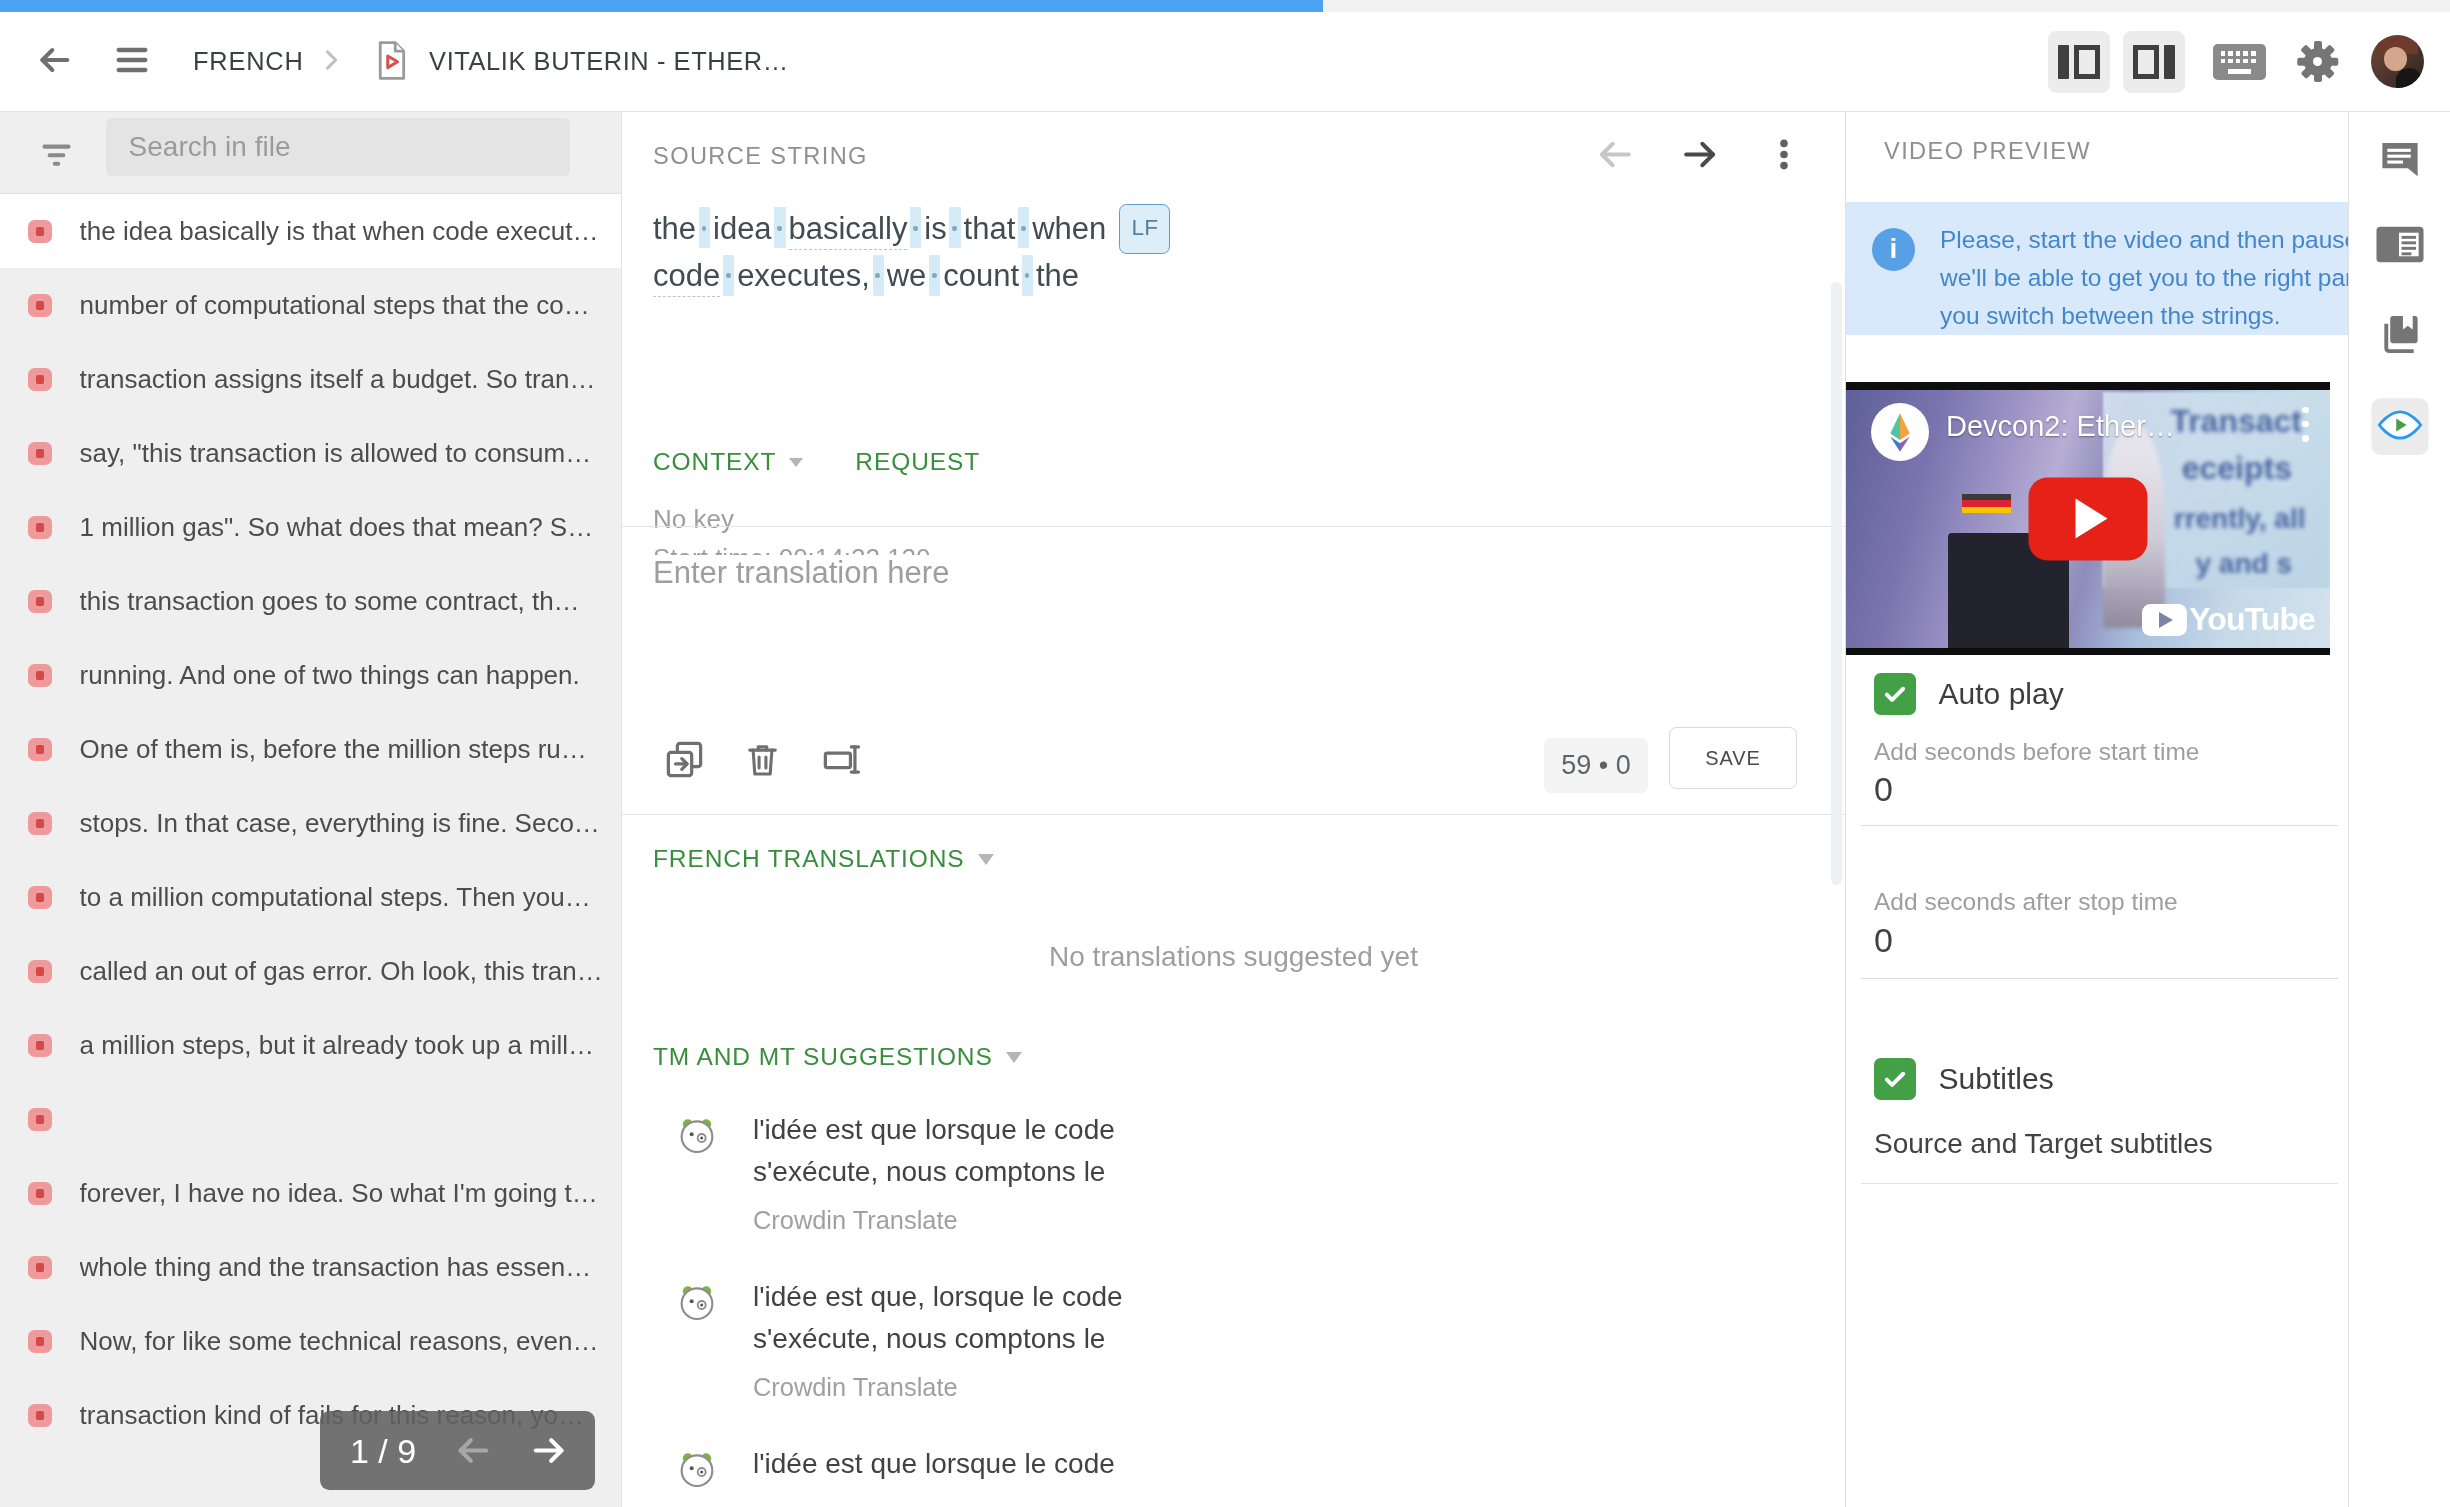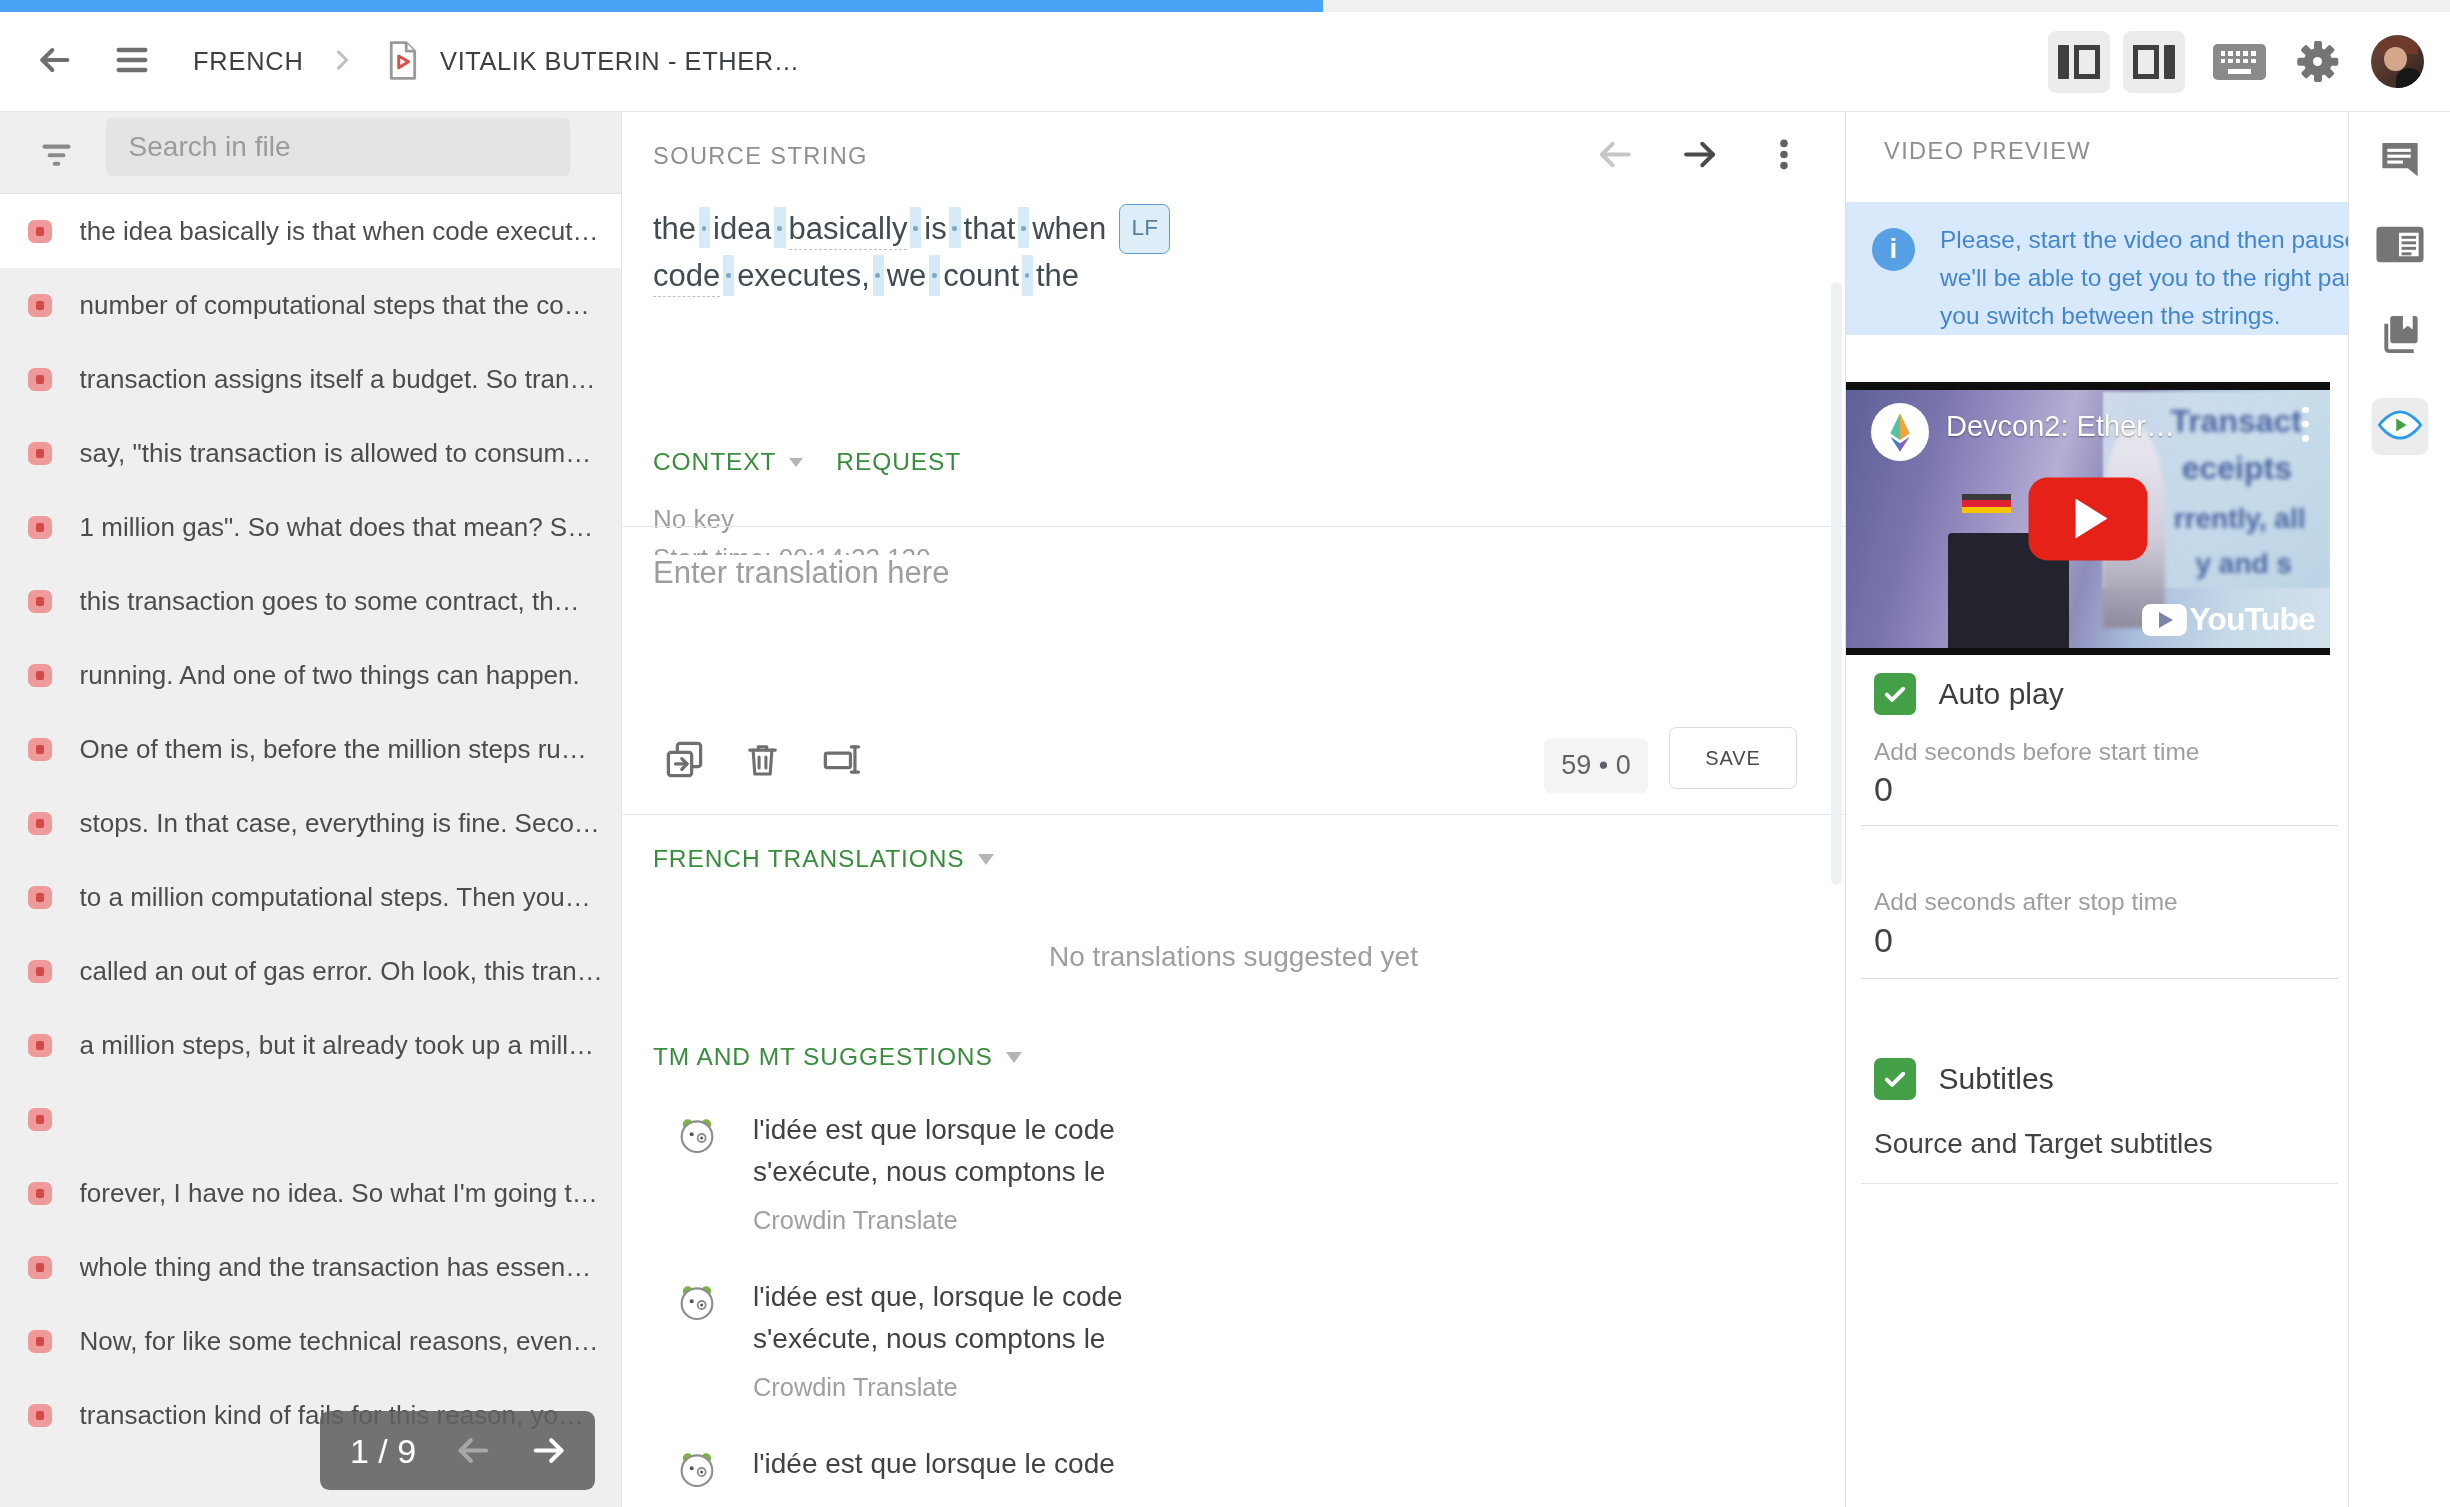--- a/index.html
+++ b/index.html
@@ -8,21 +8,21 @@
   .app { position:relative; width:2450px; height:1508px; }
 
   
   .progress-track { height:12.3px; background:#f1f1f1; }
   .progress-fill { height:12.3px; background:#4aa3f5; }
 
   
   header { height:100px; background:#fff; border-bottom:0.9px solid #e2e2e2;
     display:flex; align-items:center; padding:0 26px 0 34px; }
   .hbtn { border:none; background:none; cursor:pointer; display:flex; align-items:center; justify-content:center; }
-  .breadcrumb { font-size:25.4px; color:#3c4043; letter-spacing:0.8px; margin:0 24px 0 41px; font-weight:500; }
+  .breadcrumb { font-size:25.4px; color:#3c4043; letter-spacing:0.8px; margin:0 13px 0 41px; font-weight:500; }
   .crumb-chevron { margin-right:24.5px; }
   .file-title { font-size:25.4px; color:#3c4043; letter-spacing:0.6px; font-weight:500; margin-left:15px;
     max-width:603px; white-space:nowrap; overflow:hidden; }
   .hright { margin-left:auto; display:flex; align-items:center; }
   .lbtn { width:62px; height:62px; background:#ececec; border-radius:8.5px; display:flex;
     align-items:center; justify-content:center; margin-left:13px; border:none; cursor:pointer; }
   .lic { display:flex; gap:4.7px; align-items:center; }
   .lic .bar { width:10.4px; height:34px; background:#3f3f3f; border-radius:0.9px; }
   .lic .box { width:26px; height:34px; border:5.7px solid #3f3f3f; }
   .kbd-btn { margin-left:28px; }
@@ -70,21 +70,21 @@
   .nav-arrows { margin-left:auto; display:flex; align-items:center; gap:43px; }
   .sline { font-size:31px; color:#414b52; line-height:44px; white-space:nowrap; }
   #source-lines { position:absolute; top:92px; left:31px; }
   .sp { display:inline-block; width:11.3px; height:41px; background:#d6ebf8; border-radius:0.9px;
     vertical-align:middle; margin:0 2.8px 5.7px 2.8px; position:relative; }
   .sp i { position:absolute; left:50%; top:50%; width:4.7px; height:4.7px; margin:-1.9px 0 0 -2.8px;
     background:#7fa8c4; border-radius:50%; }
   .w.u { border-bottom:1.9px dashed #c2c2c2; padding-bottom:2.8px; }
   .lf { display:inline-block; margin-left:13px; padding:0.9px 11.3px 2.8px; border:1.9px solid #5b9bd0;
     background:#ddeef9; color:#55809f; font-size:22.6px; border-radius:7.5px; vertical-align:3.8px; cursor:pointer; }
-  .tabs { position:absolute; top:336px; left:31px; display:flex; align-items:center; gap:33px; }
+  .tabs { position:absolute; top:336px; left:31px; display:flex; align-items:center; gap:52px; }
   .tab { font-size:24.5px; color:#388e3c; letter-spacing:0.9px; font-weight:500; cursor:pointer; display:flex; align-items:center; }
   .caret { display:inline-block; margin-left:13px; border-left:8.5px solid transparent;
     border-right:8.5px solid transparent; border-top:11.3px solid #b5b5b5; }
   .meta { position:absolute; top:388px; left:31px; font-size:26px; color:#9e9e9e; line-height:39px; }
   .divider { position:absolute; left:0; right:0; height:0.9px; background:#e4e4e4; }
   .d1 { top:414px; } .d2 { top:702px; }
   .trans-input { position:absolute; top:443px; left:31px; width:1112px; height:151px; border:none; resize:none;
     outline:none; font-family:inherit; font-size:31px; color:#414b52; }
   .trans-input::placeholder { color:#9e9e9e; }
   .edit-toolbar { position:absolute; top:626px; left:41px; display:flex; gap:36px; }

